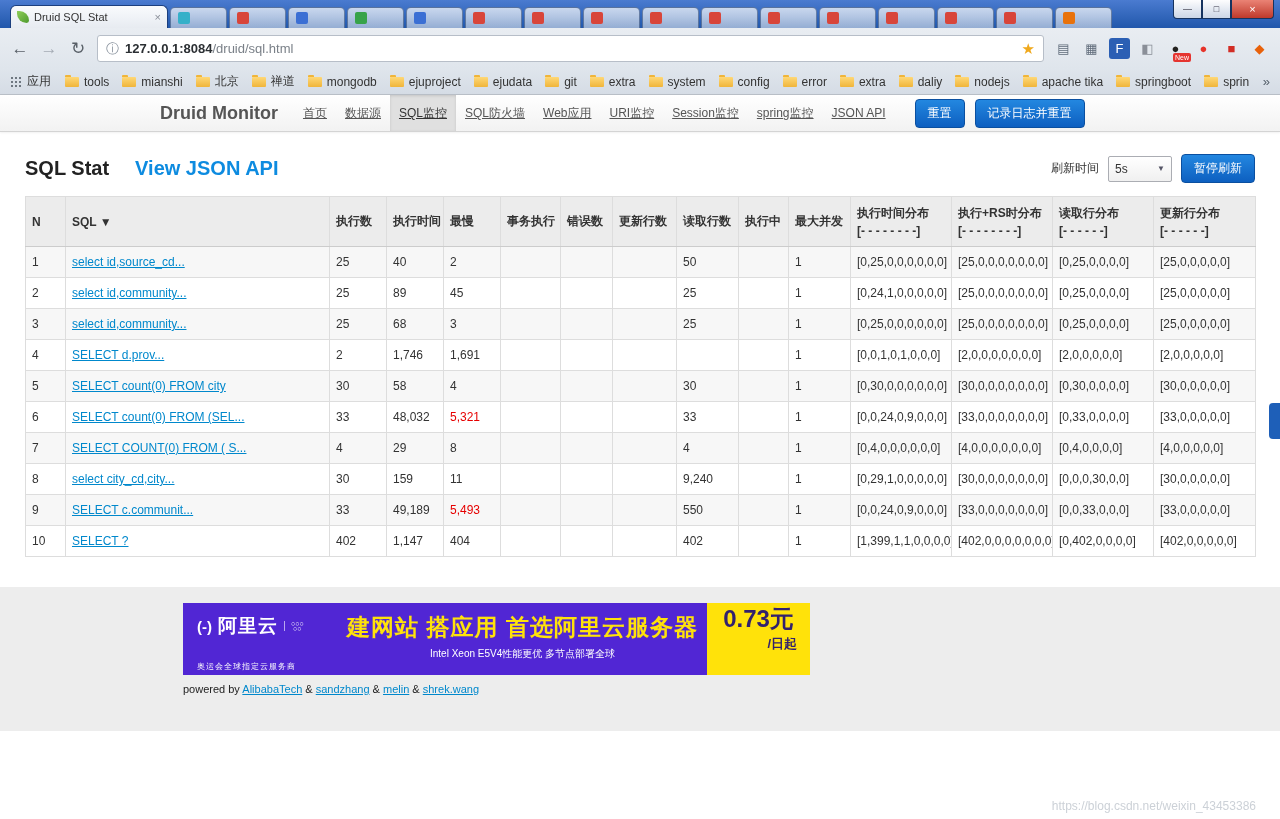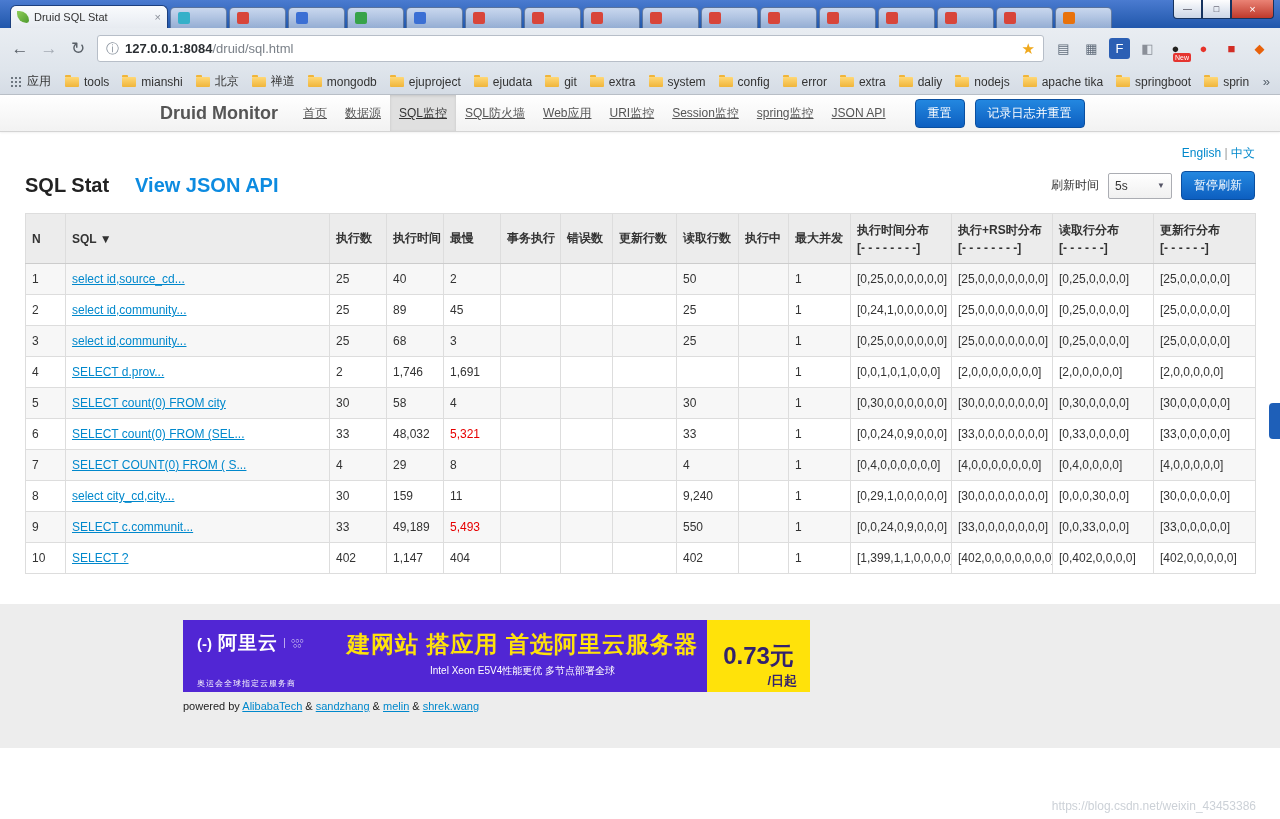--- a/index.html
+++ b/index.html
@@ -83,21 +83,21 @@
   .ad{width:627px;height:72px;display:flex;background:#5126d4;overflow:hidden;cursor:pointer;}
   .ad-left{width:155px;color:#fff;padding:10px 0 0 14px;flex:none;}
   .ad-logo-row{display:flex;align-items:center;gap:6px;}
   .ad-logo-mark{font-weight:bold;font-size:15px;}
   .ad-logo-text{font-size:19px;font-weight:bold;letter-spacing:1px;}
   .rings{font-size:7px;line-height:5px;border-left:1px solid rgba(255,255,255,.6);padding-left:6px;}
   .ad-left-sub{font-size:8px;margin-top:22px;letter-spacing:1px;opacity:.95;}
   .ad-mid{flex:1;padding-top:9px;text-align:center;min-width:0;}
   .ad-headline{color:#ffe20a;font-size:23px;font-weight:bold;letter-spacing:1px;white-space:nowrap;}
   .ad-subline{color:#fff;font-size:10px;margin-top:4px;white-space:nowrap;}
-  .ad-right{width:103px;background:#ffe20a;color:#32216e;padding-top:20px;flex:none;}
+  .ad-right{width:103px;background:#ffe20a;color:#32216e;padding-top:0;flex:none;}
   .ad-price{font-size:24px;font-weight:bold;text-align:center;}
   .ad-unit{font-size:13px;font-weight:bold;text-align:right;padding-right:13px;}
   .powered{font-size:11px;color:#222;margin-top:8px;}
   .powered a{color:#0088cc;text-decoration:underline;}
 
   .watermark{position:absolute;right:24px;bottom:6px;font-size:12px;color:#ccd1d7;}
   .side-handle{position:absolute;right:0;top:403px;width:11px;height:36px;background:#1e5fb8;border-radius:4px 0 0 4px;}
 </style>
 </head>
 <body>
@@ -287,25 +287,20 @@
           <a class="nav-link" href="#">JSON API</a>
         </div>
       <div class="nav-buttons">
         <button class="btn-primary">重置</button>
         <button class="btn-primary">记录日志并重置</button>
       </div>
     </div>
   </div>
 
   <div class="content">
-    <div class="lang-row">
-      <a href="#">English</a>
-      <span>|</span>
-      <a href="#">中文</a>
-    </div>
     <div class="title-row">
       <span class="page-title">SQL Stat</span>
       <a href="#" class="json-link">View JSON API</a>
       <div class="refresh">
         <span class="refresh-label">刷新时间</span>
         <div class="select">
           <span>5s</span>
           <span class="caret">▼</span>
         </div>
         <button class="btn-primary">暂停刷新</button>

